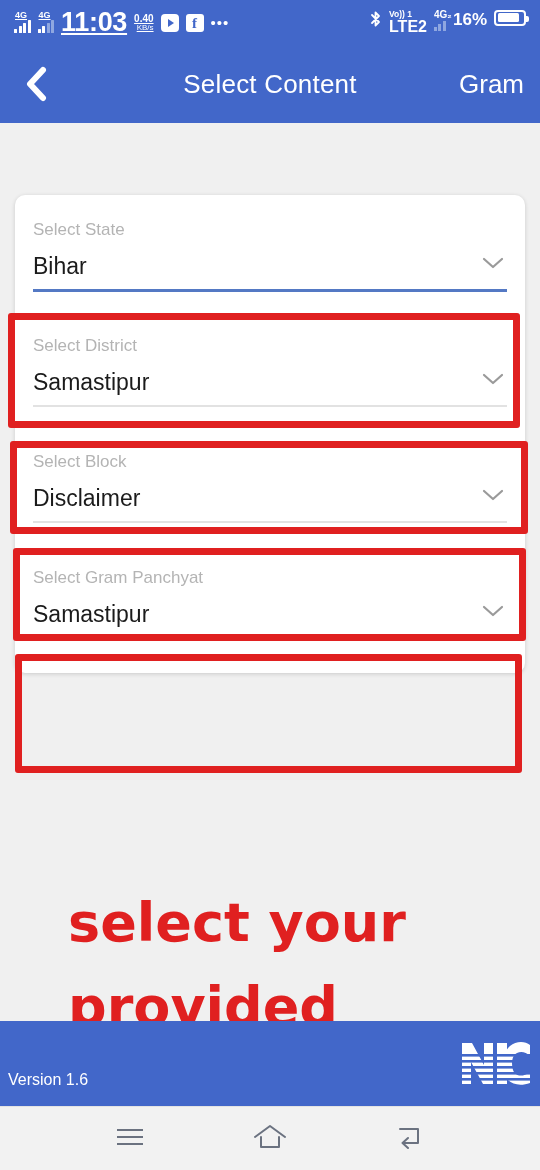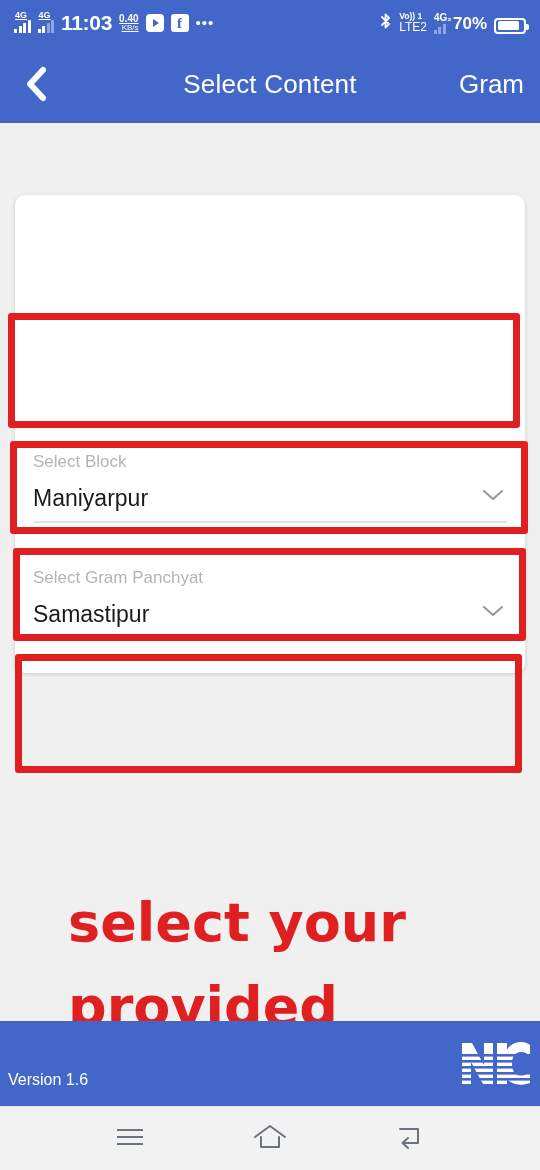--- a/index.html
+++ b/index.html
@@ -12,50 +12,50 @@
   .screen { position:relative; width:540px; height:1170px; background:#f0f0f0; }
 
   
   .statusbar {
     position:absolute; top:0; left:0; width:540px; height:45px;
     background:#4267c9; color:#fff;
     display:flex; align-items:center; justify-content:space-between;
     padding:0 14px;
   }
   .sb-left { display:flex; align-items:center; gap:7px; }
-  .sb-right { display:flex; align-items:flex-end; gap:7px; }
+  .sb-right { display:flex; align-items:flex-start; gap:7px; }
 
   .sig { display:flex; align-items:flex-end; position:relative; padding-top:7px; }
   .sig .g { position:absolute; top:-1px; left:1px; font-size:9px; font-weight:bold; line-height:1;text-decoration:underline; }
   .sig .bars { display:flex; align-items:flex-end; gap:1.5px; height:14px; }
   .sig .bars i { display:block; width:3px; background:#fff; border-radius:.5px; }
   .sig .bars i:nth-child(1){ height:4px; }
   .sig .bars i:nth-child(2){ height:7px; }
   .sig .bars i:nth-child(3){ height:10px; }
   .sig .bars i:nth-child(4){ height:13px; }
   .sig .bars i.dim { background:#8fa7e0; }
 
-  .clock { font-size:21px; font-weight:bold; letter-spacing:-.3px; }
+  .clock { font-size:27px; font-weight:bold; letter-spacing:-.3px;text-decoration:underline; }
   .netspeed { display:flex; flex-direction:column; align-items:flex-end; line-height:1;text-decoration:underline; }
   .netspeed b { font-size:10px; font-weight:bold; }
   .netspeed s { font-size:8px; text-decoration:none; }
 
   .appicon { width:18px; height:18px; border-radius:3px; background:#fff;
              display:flex; align-items:center; justify-content:center; }
   .appicon.yt { border-radius:4px; }
   .appicon.yt::after { content:""; border-left:6px solid #4267c9;
       border-top:4px solid transparent; border-bottom:4px solid transparent; margin-left:2px; }
   .appicon.fb { font-size:15px; font-weight:bold; color:#4267c9;
       font-family:"Liberation Serif", serif; line-height:18px; }
   .dots { font-size:15px; letter-spacing:1px; line-height:10px; }
 
   .bt { font-size:16px; line-height:1; }
   .volte { display:flex; flex-direction:column; align-items:flex-start; line-height:1.05; }
   .volte b { font-size:8.5px; font-weight:bold; }
-  .volte s { font-size:12px; font-weight:normal; text-decoration:none; }
+  .volte s { font-size:16px; font-weight:bold; text-decoration:none; }
   .sig2 { display:flex; align-items:flex-end; position:relative; padding-top:7px; }
   .batt-pct { font-size:17px; font-weight:bold; }
   .batt { width:32px; height:16px; border:2px solid #fff; border-radius:4px; position:relative; }
   .batt::after { content:""; position:absolute; right:-5px; top:4px; width:3px; height:6px;
      background:#fff; border-radius:0 2px 2px 0; }
   .batt i { position:absolute; left:1.5px; top:1.5px; bottom:1.5px; width:75%;
      background:#fff; border-radius:1.5px; display:block; }
 
   
   .appbar {
@@ -169,21 +169,21 @@
         <s>LTE2</s>
       </span>
       <span class="sig2">
         <span class="g" style="position:absolute;top:-1px;left:0;font-size:10px;font-weight:bold;">4G₂</span>
         <span class="bars" style="display:flex;align-items:flex-end;gap:1.5px;height:12px;margin-top:2px;">
           <i style="display:block;width:3px;height:4px;background:#8fa7e0;"></i>
           <i style="display:block;width:3px;height:7px;background:#8fa7e0;"></i>
           <i style="display:block;width:3px;height:10px;background:#8fa7e0;"></i>
         </span>
       </span>
-      <span class="batt-pct">70%</span>
+      <span class="batt-pct">16%</span>
       <span class="batt">
           <i></i>
         </span>
     </div>
   </div>
 
   <div class="appbar">
     <div class="backbtn">
       <span>
         <svg width="28" height="36" viewBox="0 0 28 36">
@@ -193,25 +193,45 @@
     </div>
     <div class="apptitle">Select Content</div>
     <div class="nextbtn">Gram</div>
   </div>
 
   <div class="content">
 
 
     <div class="card">
 
-
+      <div class="field" id="f1">
+        <div class="ph">Select State</div>
+        <div class="val">Bihar</div>
+        <span class="chev">
+          <svg width="24" height="14" viewBox="0 0 24 14">
+              <path d="M3 3 L12 11 L21 3" fill="none" stroke="#9a9a9a" stroke-width="2.2" stroke-linecap="round" stroke-linejoin="round"></path>
+            </svg>
+        </span>
+        <div class="rule active"></div>
+      </div>
+
+      <div class="field" id="f2">
+        <div class="ph">Select District</div>
+        <div class="val">Samastipur</div>
+        <span class="chev">
+          <svg width="24" height="14" viewBox="0 0 24 14">
+              <path d="M3 3 L12 11 L21 3" fill="none" stroke="#9a9a9a" stroke-width="2.2" stroke-linecap="round" stroke-linejoin="round"></path>
+            </svg>
+        </span>
+        <div class="rule idle"></div>
+      </div>
 
       <div class="field" id="f3">
         <div class="ph">Select Block</div>
-        <div class="val">Maniyarpur</div>
+        <div class="val">Disclaimer</div>
         <span class="chev">
           <svg width="24" height="14" viewBox="0 0 24 14">
               <path d="M3 3 L12 11 L21 3" fill="none" stroke="#9a9a9a" stroke-width="2.2" stroke-linecap="round" stroke-linejoin="round"></path>
             </svg>
         </span>
         <div class="rule idle"></div>
       </div>
 
       <div class="field" id="f4">
         <div class="ph">Select Gram Panchyat</div>

